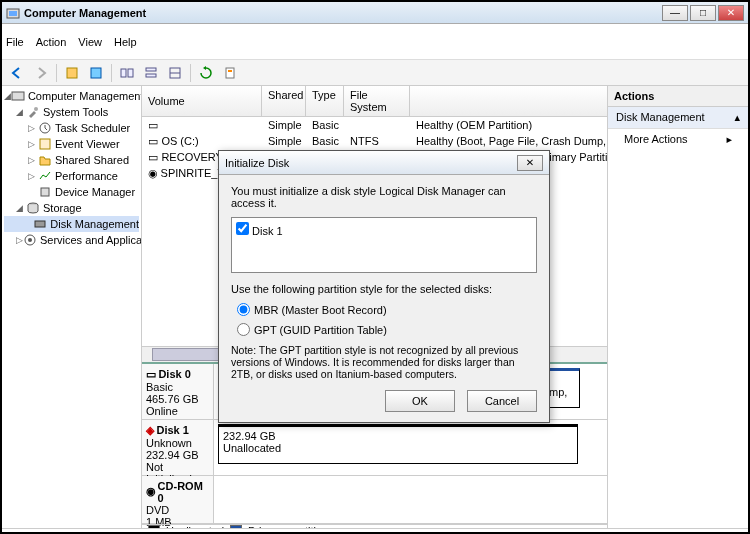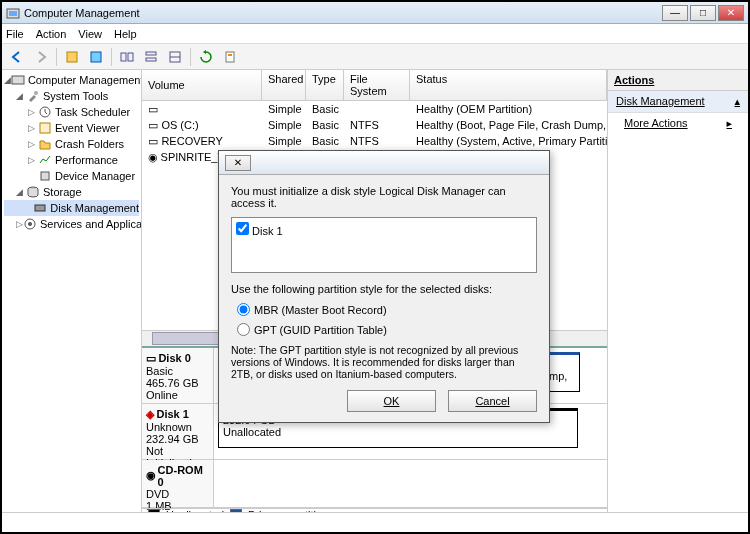--- a/index.html
+++ b/index.html
@@ -1,23 +1,23 @@
 <!DOCTYPE html>
 <html><head>
 <meta charset="utf-8">
 <style>
 * { box-sizing: border-box; margin: 0; padding: 0; font-family: "Segoe UI", Tahoma, sans-serif; font-size: 11px; }
 body { background: #fff; width: 750px; height: 534px; overflow: hidden; position: relative; border: 2px solid #000; }
 .titlebar { height: 22px; background: linear-gradient(#e8f0f8, #d0e0f0); display: flex; align-items: center; padding: 0 4px; border-bottom: 1px solid #aaa; }
 .titlebar .icon { width: 14px; height: 14px; margin-right: 4px; }
-.titlebar .title { flex: 1; }
+.titlebar .title { flex: 1; font-weight: bold; }
 .winbtns { display: flex; gap: 2px; }
 .winbtn { width: 26px; height: 16px; border: 1px solid #888; background: linear-gradient(#f8f8f8,#e0e0e0); display: flex; align-items: center; justify-content: center; font-size: 10px; cursor: pointer; }
 .winbtn.close { background: linear-gradient(#e88,#c44); color: #fff; }
-.menubar { height: 20px; display: flex; align-items: center; padding: 0 4px; border-bottom: 1px solid #ddd; gap: 12px; }
+.menubar { height: 36px; display: flex; align-items: center; padding: 0 4px; border-bottom: 1px solid #ddd; gap: 12px; }
 .menubar span { cursor: pointer; }
 .toolbar { height: 26px; display: flex; align-items: center; padding: 0 4px; gap: 2px; border-bottom: 1px solid #ccc; background: #f4f4f4; }
 .tbtn { width: 22px; height: 22px; display: flex; align-items: center; justify-content: center; cursor: pointer; border: 1px solid transparent; }
 .tsep { width: 1px; height: 18px; background: #ccc; margin: 0 2px; }
 .main { display: flex; height: 442px; }
 .tree { width: 140px; border-right: 1px solid #ccc; padding: 2px; overflow: hidden; }
 .tree-row { display: flex; align-items: center; height: 16px; white-space: nowrap; cursor: pointer; }
 .tree-row.sel { background: #d0e0f8; }
 .twist { width: 10px; font-size: 9px; color: #666; }
 .ticon { width: 14px; height: 14px; margin-right: 3px; display: inline-flex; }
@@ -35,36 +35,36 @@
 .diskpane { flex: 1; border-top: 2px solid #7a9; overflow: hidden; display: flex; flex-direction: column; }
 .diskrow { display: flex; border-bottom: 1px solid #ccc; min-height: 56px; }
 .dinfo { width: 72px; padding: 4px; border-right: 1px solid #ccc; background: #f8f8f8; }
 .dinfo b { display: flex; align-items: center; gap: 2px; }
 .dgraph { flex: 1; padding: 4px; position: relative; }
 .part { border: 1px solid #000; height: 40px; padding: 3px 4px; font-size: 10px; }
 .part.primary { border-top: 3px solid #2050a0; }
 .part.unalloc { border-top: 3px solid #000; }
 .legend { height: 20px; display: flex; align-items: center; gap: 6px; padding: 0 6px; border-top: 1px solid #ccc; }
 .legbox { width: 12px; height: 12px; display: inline-block; border: 1px solid #666; }
-.actions { width: 140px; text-decoration: underline; }
+.actions { width: 140px; }
 .actions-hdr { background: #f0f0f0; padding: 4px 6px; font-weight: bold; border-bottom: 1px solid #ccc; }
 .actions-sec { padding: 4px 8px; background: #e8eef8; display: flex; justify-content: space-between; border-bottom: 1px solid #ddd; cursor: pointer; }
 .actions-item { padding: 4px 16px; cursor: pointer; display: flex; justify-content: space-between; }
 .statusbar { height: 20px; border-top: 1px solid #ccc; }
 
 .dialog { position: absolute; left: 216px; top: 148px; width: 332px; background: #f0f0f0; border: 1px solid #555; box-shadow: 2px 2px 8px rgba(0,0,0,.3); }
 .dlg-title { height: 24px; background: linear-gradient(#fff,#dde6f0); display: flex; align-items: center; padding: 0 6px; border-bottom: 1px solid #aaa; }
 .dlg-title span { flex: 1; }
 .dlg-body { padding: 10px 12px; }
 .dlg-body p { margin-bottom: 8px; }
 .disklist { border: 1px solid #888; background: #fff; height: 56px; padding: 4px; margin-bottom: 10px; }
 .radio-row { display: flex; align-items: center; gap: 4px; margin: 7px 0 2px 6px; }
 .dlg-note { font-size: 10.5px; margin-top: 8px; }
 .dlg-btns { display: flex; justify-content: flex-end; gap: 12px; margin-top: 10px; }
-.dlg-btns button { width: 89px; height: 22px; border: 1px solid #888; background: linear-gradient(#fff,#e4e4e4); cursor: pointer; text-decoration: underline; }
+.dlg-btns button { width: 70px; height: 22px; border: 1px solid #888; background: linear-gradient(#fff,#e4e4e4); cursor: pointer; }
 .scrollbar-h { height: 16px; background: #f0f0f0; border-top: 1px solid #ccc; position: relative; }
 .scrollbar-h .thumb { position: absolute; left: 30px; width: 60px; top: 1px; bottom: 1px; background: #ccd; border: 1px solid #99a; }
 svg { display: block; }
 </style>
 </head>
 <body>
 
 <div class="titlebar">
   <span class="icon">
     <svg width="14" height="14">
@@ -184,21 +184,21 @@
         </span>
         <span>Event Viewer</span>
       </div>
     <div class="tree-row" style="padding-left:24px">
         <span class="twist">▷</span>
         <span class="ticon">
           <svg width="14" height="14">
             <path d="M2 4 L6 4 L7 6 L12 6 L12 12 L2 12 Z" fill="#fc6" stroke="#a80"></path>
           </svg>
         </span>
-        <span>Crash Folders</span>
+        <span>Shared Shared</span>
       </div>
     <div class="tree-row" style="padding-left:24px">
         <span class="twist">▷</span>
         <span class="ticon">
           <svg width="14" height="14">
             <path d="M2 10 L5 6 L8 8 L12 3" fill="none" stroke="#080"></path>
           </svg>
         </span>
         <span>Performance</span>
       </div>
@@ -242,21 +242,20 @@
       </div>
 
   </div>
 
   <div class="center">
     <div class="listhdr">
       <div class="col-vol">Volume</div>
       <div class="col-lay">Shared</div>
       <div class="col-typ">Type</div>
       <div class="col-fs">File System</div>
-      <div class="col-sta">Status</div>
     </div>
     <div class="listbody">
       <div class="listrow">
           <div class="col-vol">
             <span>▭</span>
             <span></span>
           </div>
           <div class="col-lay">Simple</div>
           <div class="col-typ">Basic</div>
           <div class="col-fs"></div>
@@ -364,20 +363,21 @@
         <span>More Actions</span>
         <span>▸</span>
       </div>
   </div>
 </div>
 
 <div class="statusbar"></div>
 
 <div class="dialog">
   <div class="dlg-title">
+    <span>Initialize Disk</span>
     <div class="winbtn">✕</div>
   </div>
   <div class="dlg-body">
     <p>You must initialize a disk style Logical Disk Manager can access it.</p>
     <div class="disklist">
       <label><input type="checkbox" checked="" style=""> <span>Disk 1</span></label>
     </div>
     <p>Use the following partition style for the selected disks:</p>
     <div class="radio-row">
         <input type="radio" name="ps" checked="" style="">

